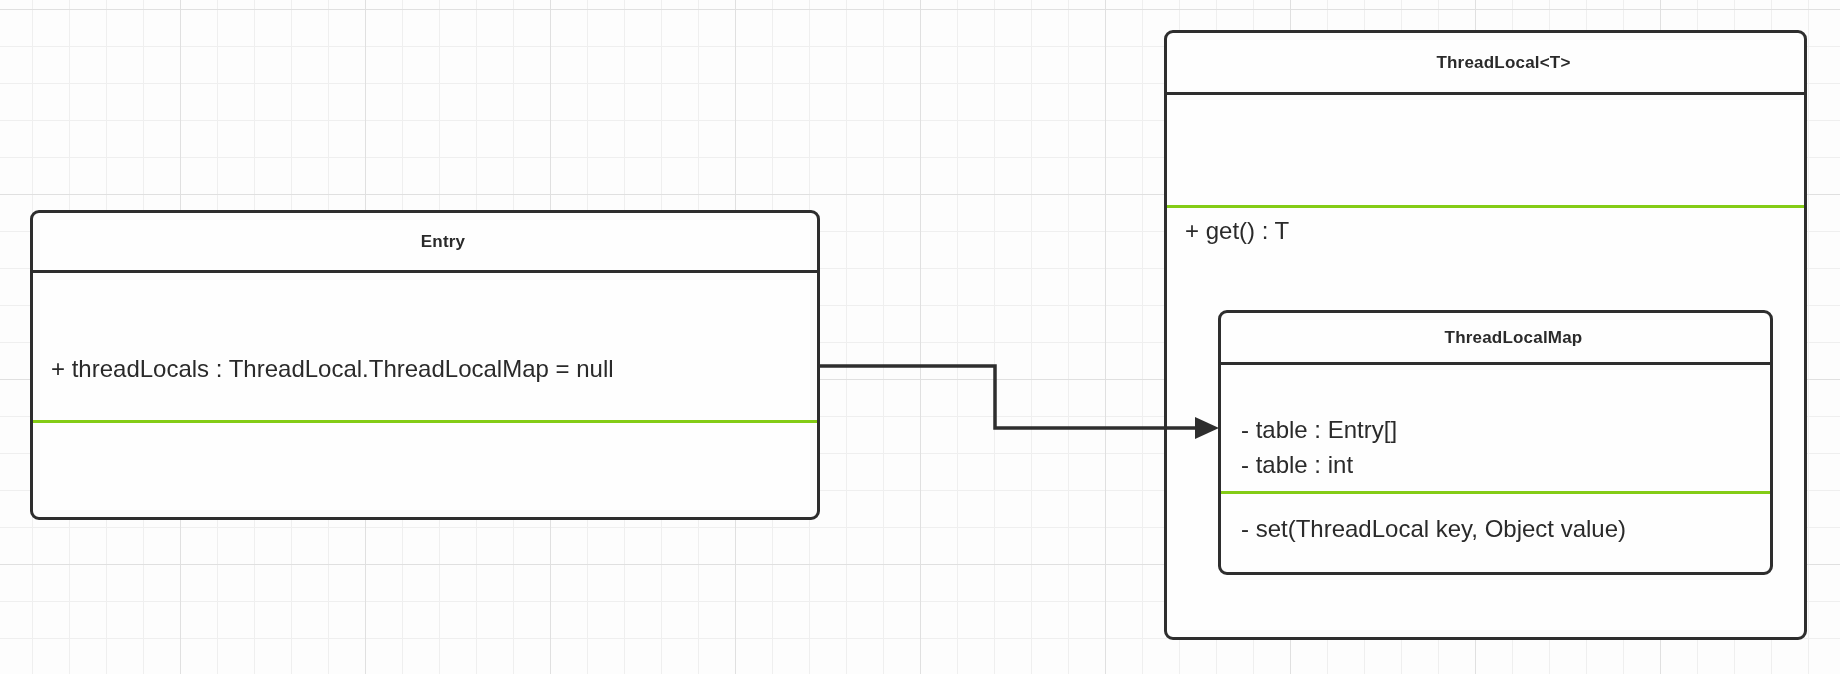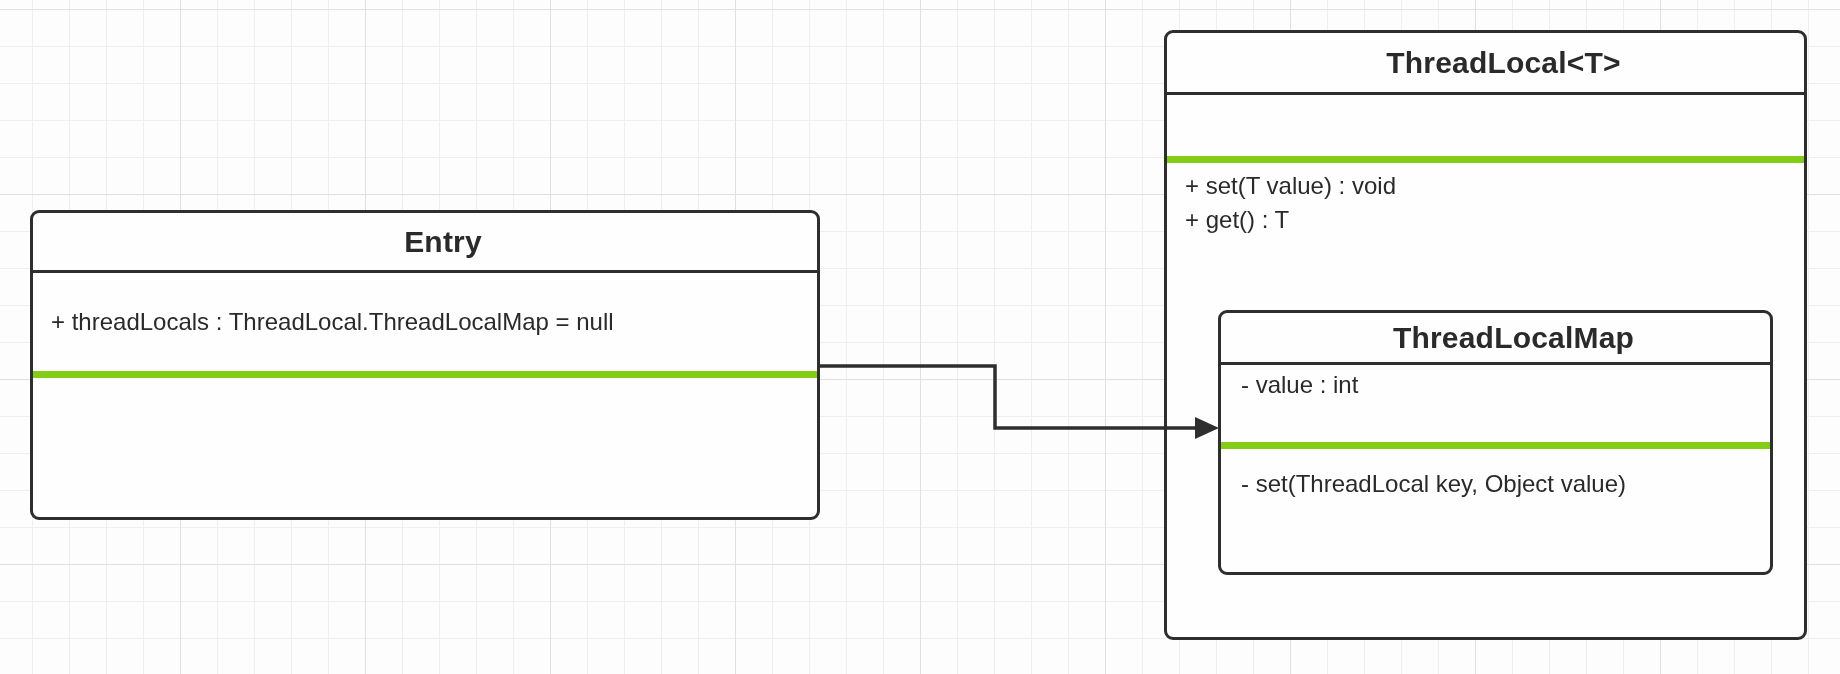--- a/index.html
+++ b/index.html
@@ -30,32 +30,33 @@
     border: 3px solid #2e2e2e;
     border-radius: 9px;
     display: flex;
     flex-direction: column;
     color: #2a2a2a;
   }
   .class-title {
     box-sizing: border-box;
     border-bottom: 3px solid #2e2e2e;
     font-weight: bold;
-    font-size: 30px;
+    font-size: 17px;
     display: flex;
     align-items: center;
     justify-content: center;
     letter-spacing: 0.2px;
     padding-left: 36px;
   }
   .compartment {
     box-sizing: border-box;
   }
   .compartment.divided {
-    border-bottom: 7px solid #84cc16;
+    border-bottom: 3px solid #84cc16;
+    margin-top: 45px;
   }
   .member {
     font-size: 24px;
     color: #2a2a2a;
     white-space: pre-wrap;
   }
 
   
   .box-thread { left: 30px; top: 210px; width: 790px; height: 310px; }
   .box-thread .class-title { height: 60px; }
@@ -112,29 +113,29 @@
     <div class="compartment attrs divided">
       <div class="member">+ threadLocals : ThreadLocal.ThreadLocalMap = null</div>
     </div>
     <div class="compartment methods"></div>
   </div>
 
   <div class="class-box box-threadlocal">
     <div class="class-title">ThreadLocal&lt;T&gt;</div>
     <div class="compartment attrs divided"></div>
     <div class="compartment methods">
-      <div class="member">+ set(T value) : void</div>
       <div class="member">+ get() : T</div>
     </div>
   </div>
 
   <div class="class-box box-threadlocalmap">
     <div class="class-title">ThreadLocalMap</div>
     <div class="compartment attrs divided">
-      <div class="member">- value : int</div>
+      <div class="member">- table : Entry[]</div>
+      <div class="member">- table : int</div>
     </div>
     <div class="compartment methods">
       <div class="member">- set(ThreadLocal key, Object value)</div>
     </div>
   </div>
 
   <svg class="connector-layer" viewBox="0 0 1840 674" xmlns="http://www.w3.org/2000/svg">
     <path d="M 820 366 L 995 366 L 995 428 L 1198 428" fill="none" stroke="#2e2e2e" stroke-width="3.5"></path>
     <polygon points="1195,417 1219,428 1195,439" fill="#2e2e2e"></polygon>
   </svg>

